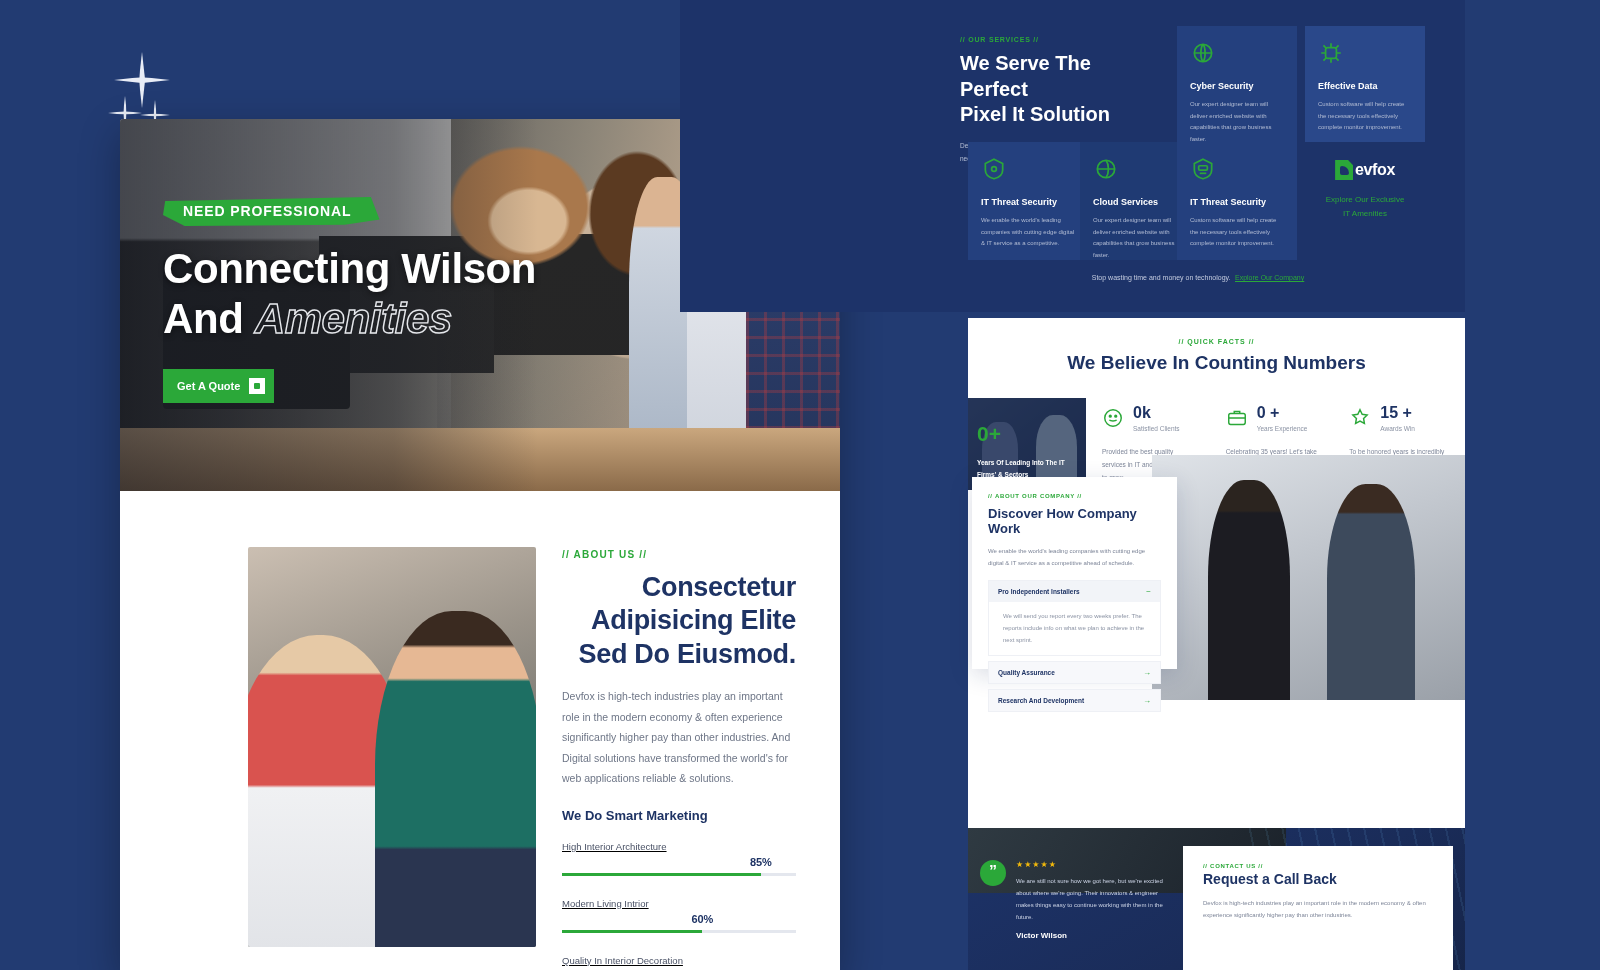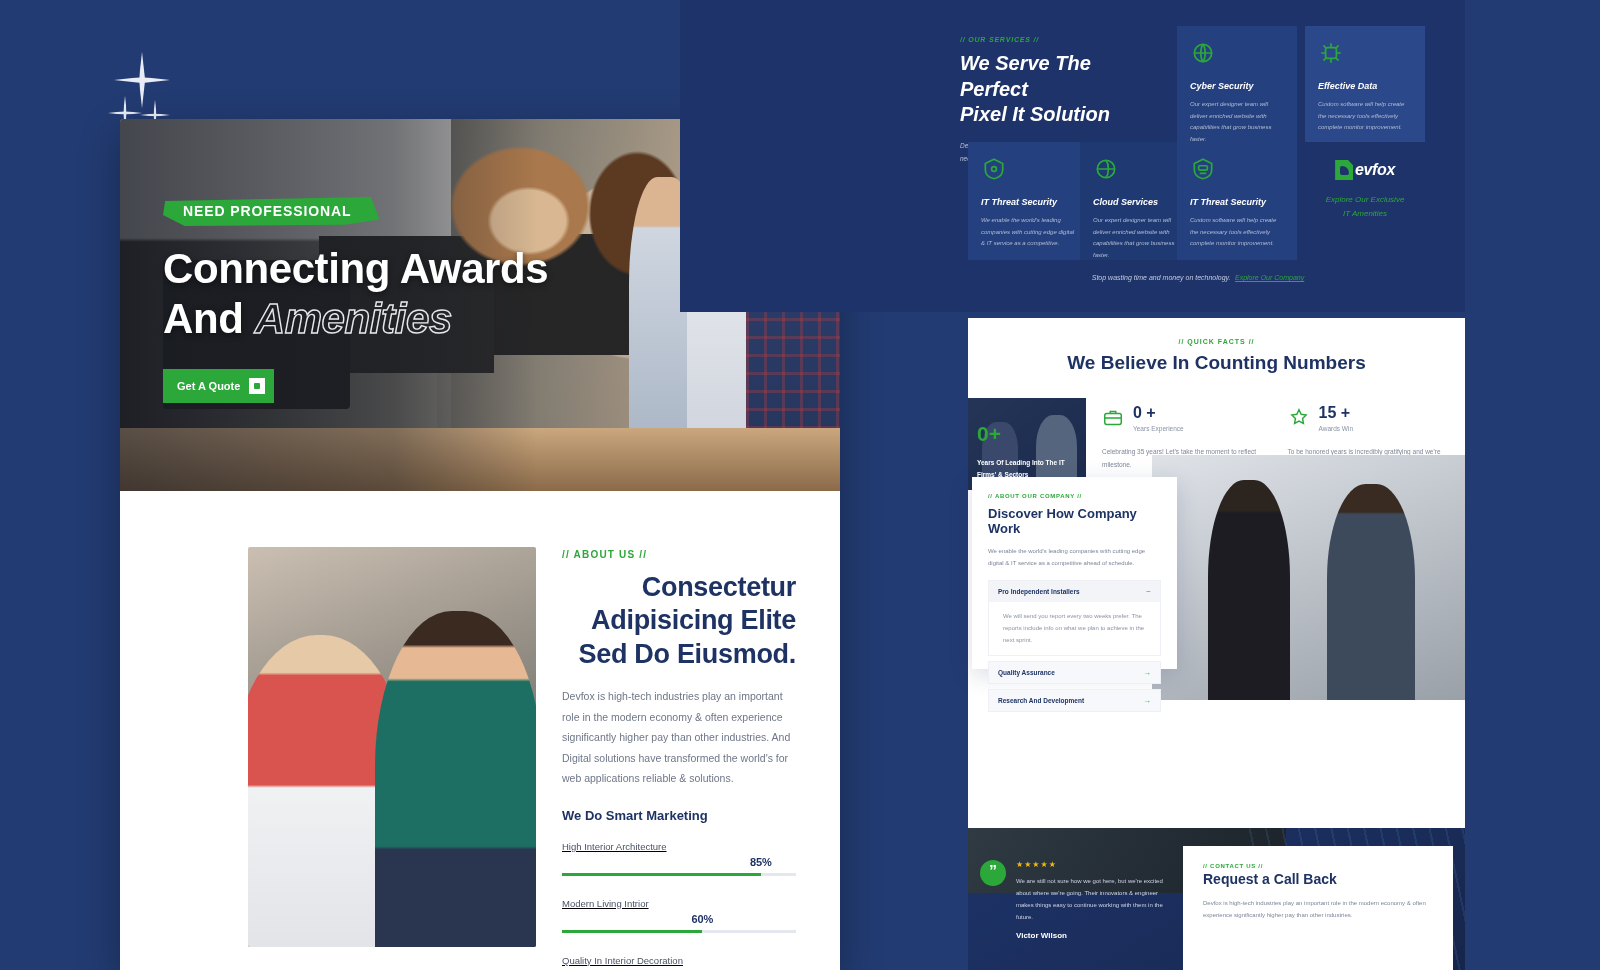--- a/index.html
+++ b/index.html
@@ -120,21 +120,21 @@
   .skills { margin-top: 18px; }
   .skill { margin-bottom: 22px; text-decoration: underline; }
   .skill-label { color: #4a5266; font-size: 9.5px; }
   .skill-track { position: relative; height: 3px; background: #e4e7ee; margin-top: 21px; }
   .skill-fill { position: absolute; left: 0; top: 0; height: 3px; background: #2ba839; }
   .skill-pct { position: absolute; bottom: 8px; transform: translateX(-50%); color: #1e3364; font-size: 11px; font-weight: bold; }
 
   
   .right-panel { position: absolute; left: 680px; top: 0; width: 785px; height: 970px; overflow: hidden; }
 
-  .svc { position: absolute; left: 0; top: 0; width: 785px; height: 312px; background: #1d3369; font-style: italic; }
+  .svc { position: absolute; left: 0; top: 0; width: 785px; height: 312px; background: #1d3369; }
   .svc-left { position: absolute; left: 280px; top: 36px; width: 200px; }
   .svc-eyebrow { color: #2ba839; font-size: 7px; font-weight: bold; letter-spacing: .8px; }
   .svc-h2 { color: #fff; font-size: 20px; font-weight: bold; line-height: 1.28; margin-top: 8px; }
   .svc-p { color: #b7c0d6; font-size: 6.5px; line-height: 2.0; margin-top: 11px; }
 
   .svc-card { position: absolute; background: #24407e; padding: 14px 13px; }
   .svc-card .ic { width: 26px; height: 26px; }
   .svc-card .t { color: #fff; font-size: 9px; font-weight: bold; margin-top: 11px; }
   .svc-card .d { color: #b2bcd4; font-size: 6px; line-height: 1.95; margin-top: 8px; }
   .c1 { left: 497px; top: 26px; width: 120px; height: 126px; }
@@ -237,21 +237,21 @@
         <div class="hero-p3"></div>
       </div>
       <div class="hero-desk"></div>
       <div class="hero-shade"></div>
 
       <div class="hero-content">
         <div class="tagline-wrap">
           <div class="tagline">NEED PROFESSIONAL</div>
         </div>
         <h1 class="hero-h1">
-          <div>Connecting Awards</div>
+          <div>Connecting Wilson</div>
           <div><span>And </span><span class="outline">Amenities</span></div>
         </h1>
         <button class="btn-quote">
           <span>Get A Quote</span>
           <span class="sq"></span>
         </button>
       </div>
     </div>
 
     <div class="about">
@@ -374,20 +374,35 @@
       <div class="facts-row">
         <div class="fact-img">
           <div class="ov"></div>
           <div class="n">0+</div>
           <div class="lbl">
             <div>Years Of Leading Into The IT</div>
             <div>Firms' &amp; Sectors</div>
           </div>
         </div>
 
+        <div class="fact">
+          <div class="top">
+            <svg class="ic2" viewBox="0 0 24 24" fill="none" stroke="#2ba839" stroke-width="1.6">
+              <circle cx="12" cy="12" r="9"></circle>
+                <circle cx="9" cy="10" r="1" fill="#2ba839"></circle>
+                <circle cx="15" cy="10" r="1" fill="#2ba839"></circle>
+                <path d="M8 14c1.2 1.6 6.8 1.6 8 0"></path>
+            </svg>
+            <div>
+              <div class="num">0k</div>
+              <div class="cap">Satisfied Clients</div>
+            </div>
+          </div>
+          <div class="desc">Provided the best quality services in IT and help business to grow.</div>
+        </div>
 
         <div class="fact">
           <div class="top">
             <svg class="ic2" viewBox="0 0 24 24" fill="none" stroke="#2ba839" stroke-width="1.6">
               <rect x="3" y="7" width="18" height="12" rx="2"></rect>
                 <path d="M9 7V5h6v2M3 12h18"></path>
             </svg>
             <div>
               <div class="num">0 +</div>
               <div class="cap">Years Experience</div>

